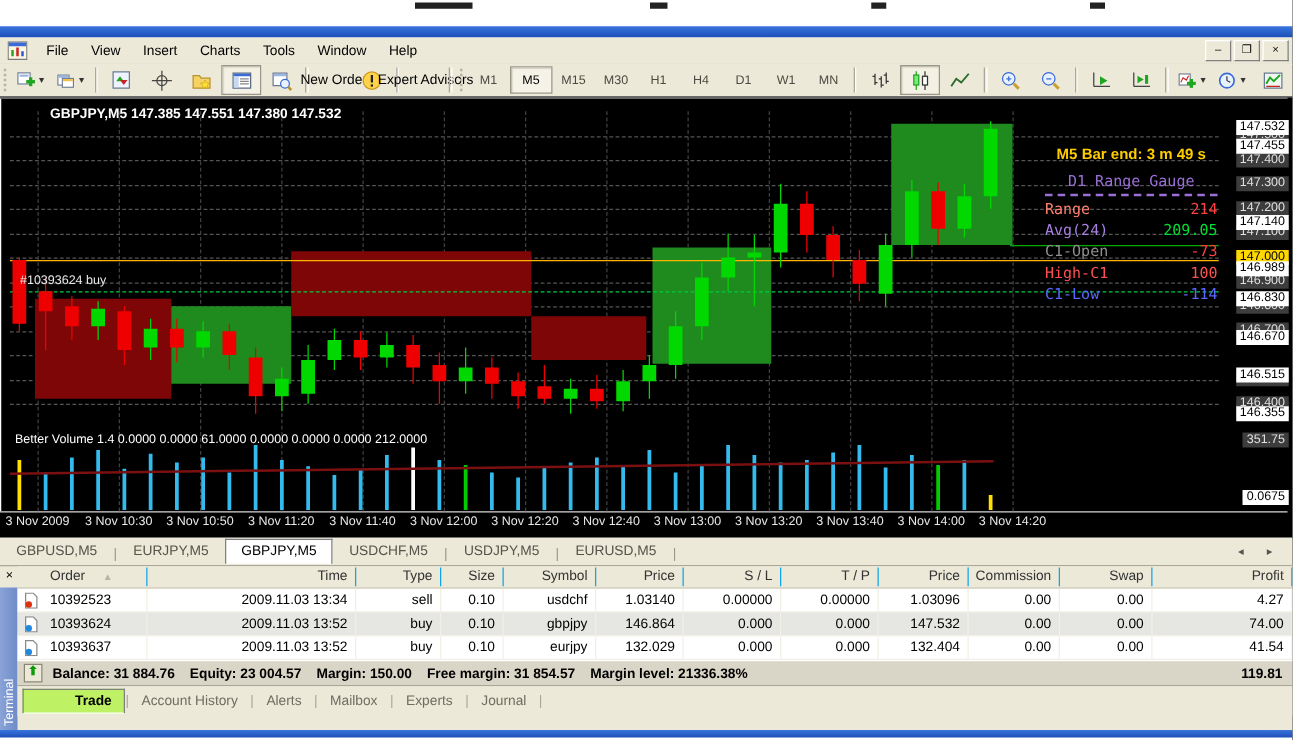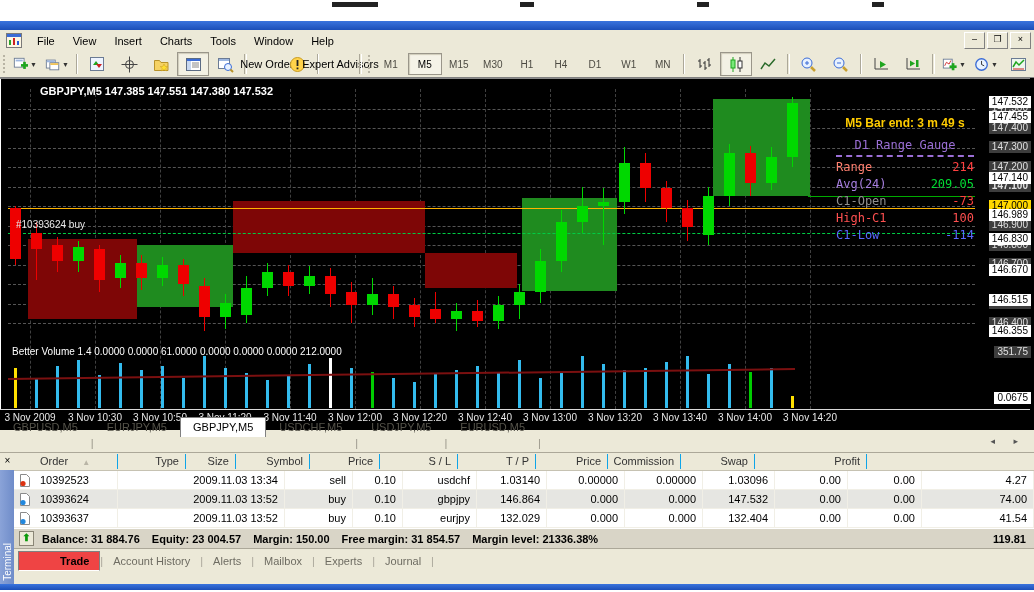--- a/index.html
+++ b/index.html
@@ -56,21 +56,21 @@
   #gauge{left:836px;top:38px;width:138px;font-family:"DejaVu Sans Mono",monospace;}
   #gauge-barend{color:#ffcc00;font-weight:bold;font-size:12px;font-family:"Liberation Sans",sans-serif;
      text-align:center;white-space:nowrap;}
   #gauge-title{color:#9b6fd6;font-size:12px;text-align:center;margin-top:8px;white-space:nowrap;}
   #gauge-underline{border-top:2px dashed #9b6fd6;margin-top:3px;}
   .gauge-row{display:flex;justify-content:space-between;font-size:12px;margin-top:3px;white-space:nowrap;}
   
   #chart-tabs{left:0;top:430px;width:1034px;height:22px;background:#ece9d8;
      display:flex;align-items:flex-end;border-bottom:1px solid #aca899;}
   .ctab{padding:3px 12px;color:#55534a;border:1px solid transparent;border-bottom:none;
-     margin-bottom:16px;white-space:nowrap;}
+     margin-bottom:2px;white-space:nowrap;}
   .ctab.active{background:#fff;border-color:#808080;color:#000;position:relative;top:1px;
      padding-bottom:4px;}
   .ctab-sep{color:#9a968a;padding:3px 0;}
   #tab-arrows{position:absolute;right:8px;top:436px;color:#555;font-size:9px;letter-spacing:8px;}
   
   #terminal{left:0;top:452px;width:1034px;height:132px;background:#ece9d8;border-top:1px solid #aca899;}
   #term-close{position:absolute;left:2px;top:3px;width:11px;height:11px;line-height:10px;
      text-align:center;font-size:10px;color:#000;}
   #term-side{position:absolute;left:0;top:17px;width:14px;height:115px;
      background:linear-gradient(90deg,#8aa3d8,#6f8cc9);display:flex;align-items:flex-end;justify-content:center;}
@@ -88,21 +88,21 @@
   .tcell.first{text-align:left;padding-left:26px;}
   .row-icon{position:absolute;left:5px;top:3px;}
   #balance-row{display:flex;height:19px;align-items:center;background:#d9d5c7;
      border-top:1px solid #fff;border-bottom:1px solid #aca899;font-weight:bold;}
   #balance-row .bal-item{margin-right:12px;white-space:nowrap;}
   #balance-icon{width:13px;height:13px;margin:0 8px 0 5px;border:1px solid #8a8676;background:#ece9d8;
      color:#0a9a0a;font-size:10px;line-height:12px;text-align:center;font-weight:bold;}
   #balance-total{margin-left:auto;padding-right:8px;}
   #term-tabs{display:flex;align-items:center;height:24px;padding-left:4px;background:#ece9d8;}
   .ttab{padding:3px 10px;color:#6e6c62;white-space:nowrap;}
-  .ttab.active{background:#ef4444;border:1px solid #808080;border-bottom:1px solid #fff;color:#000;font-weight:bold;padding-left:41px;}
+  .ttab.active{background:#bef264;border:1px solid #808080;border-bottom:1px solid #fff;color:#000;font-weight:bold;padding-left:41px;}
   .ttab-sep{color:#aaa69a;}
   #bottom-bar{left:0;top:584px;width:1034px;height:6px;background:linear-gradient(#3a74dd,#1c4fb8);}
   svg{display:block;}
 </style>
 </head>
 <body>
 
 <div class="abs" id="top-strip">
   <div class="tmark" style="left:332px;width:46px;"></div>
   <div class="tmark" style="left:520px;width:14px;"></div>
@@ -502,21 +502,21 @@
       </div>
       <div class="gauge-row">
         <span style="color: rgb(88, 104, 255);">C1-Low</span>
         <span style="color: rgb(88, 104, 255);">-114</span>
       </div>
     </div>
     <div class="pchip plain" style="top: 24px;">147.500</div>
     <div class="pchip plain" style="top: 44px;">147.400</div>
     <div class="pchip plain" style="top: 63px;">147.300</div>
     <div class="pchip plain" style="top: 83px;">147.200</div>
-    <div class="pchip plain" style="top: 102px; font-weight: bold;">147.100</div>
+    <div class="pchip plain" style="top: 102px;">147.100</div>
     <div class="pchip plain" style="top: 141px;">146.900</div>
     <div class="pchip plain" style="top: 161px;">146.800</div>
     <div class="pchip plain" style="top: 180px;">146.700</div>
     <div class="pchip plain" style="top: 200px; margin-top: 44px;">146.600</div>
     <div class="pchip plain" style="top: 219px;">146.500</div>
     <div class="pchip plain" style="top: 239px;">146.400</div>
     <div class="pchip hl" style="top: 122px;">147.000</div>
     <div class="pchip marker" style="top: 18px;">147.532</div>
     <div class="pchip marker" style="top: 33px;">147.455</div>
     <div class="pchip marker" style="top: 94px;">147.140</div>
@@ -557,20 +557,21 @@
 <div class="abs" id="tab-arrows">◂ ▸</div>
 
 <div class="abs" id="terminal">
   <div id="term-close">×</div>
   <div id="term-side">
     <span class="vlabel">Terminal</span>
   </div>
   <div id="term-body">
     <div id="thead">
         <span class="hcell first" style="width: 104px;">Order<span class="sort-tri">▲</span></span>
+        <span class="hcell" style="width: 167px;">Time</span>
         <span class="hcell" style="width: 68px;">Type</span>
         <span class="hcell" style="width: 50px;">Size</span>
         <span class="hcell" style="width: 74px;">Symbol</span>
         <span class="hcell" style="width: 70px;">Price</span>
         <span class="hcell" style="width: 78px;">S / L</span>
         <span class="hcell" style="width: 78px;">T / P</span>
         <span class="hcell" style="width: 72px;">Price</span>
         <span class="hcell" style="width: 73px;">Commission</span>
         <span class="hcell" style="width: 74px;">Swap</span>
         <span class="hcell" style="width: 112px;">Profit</span>

